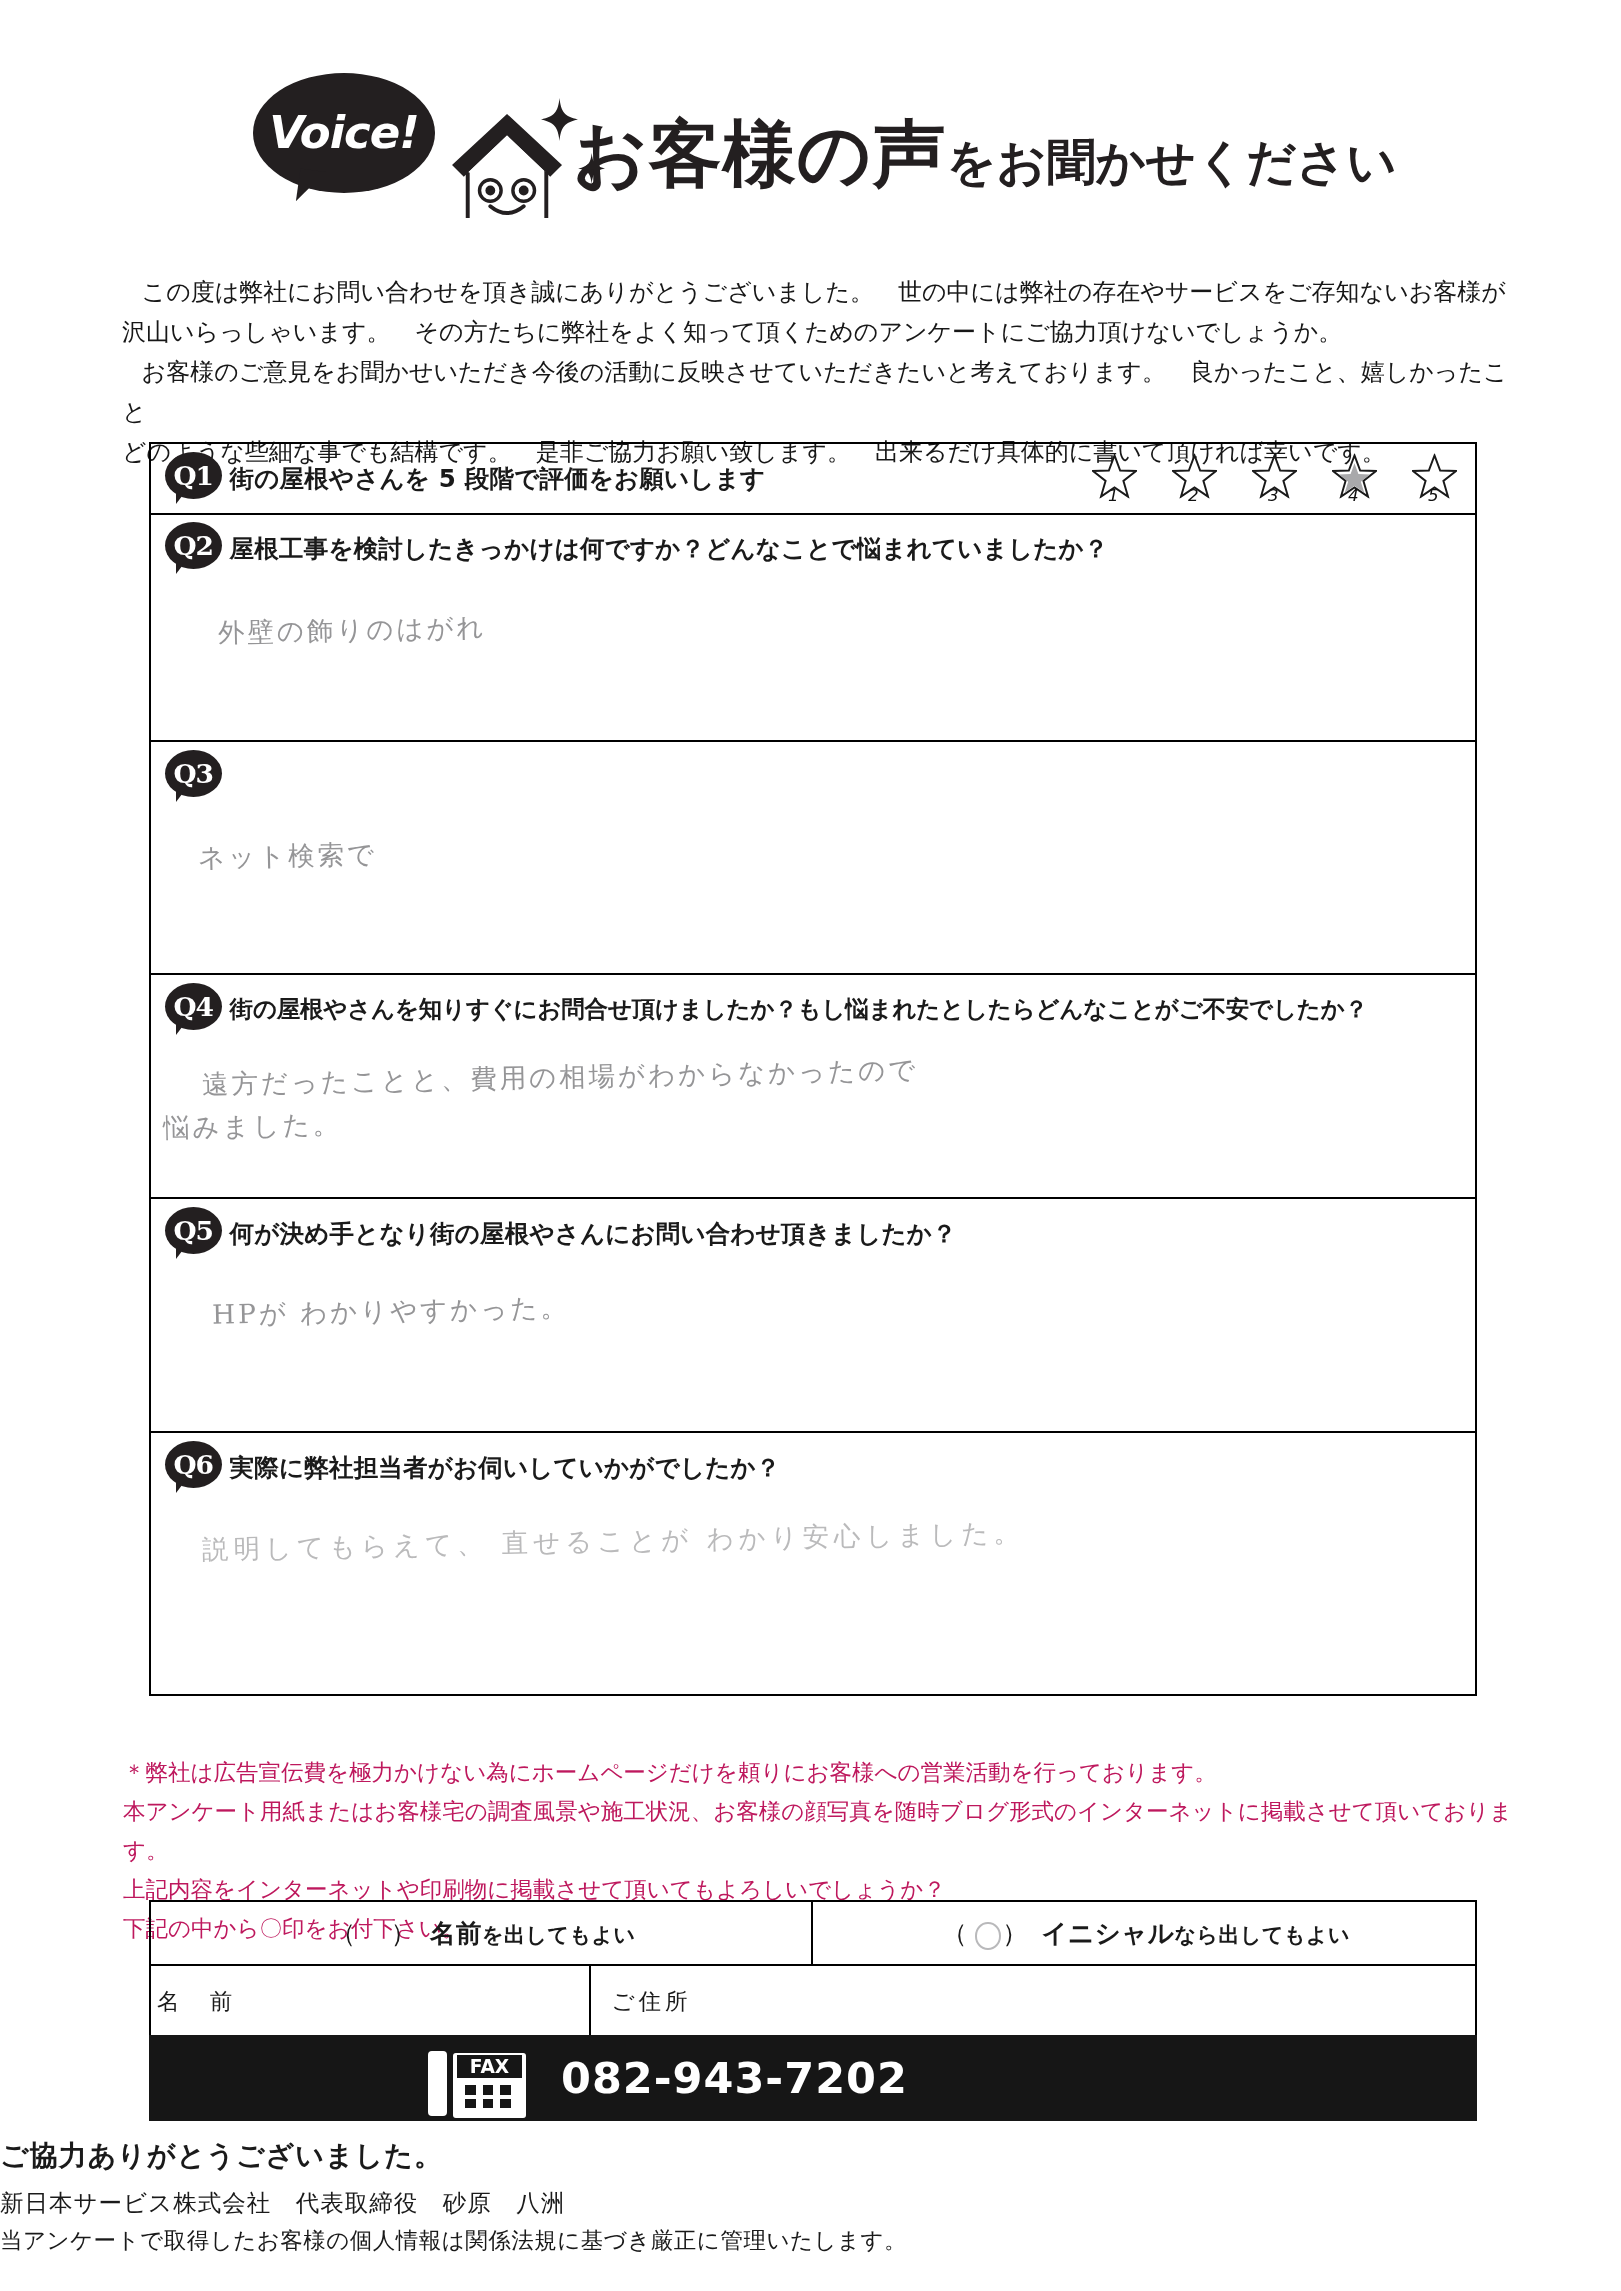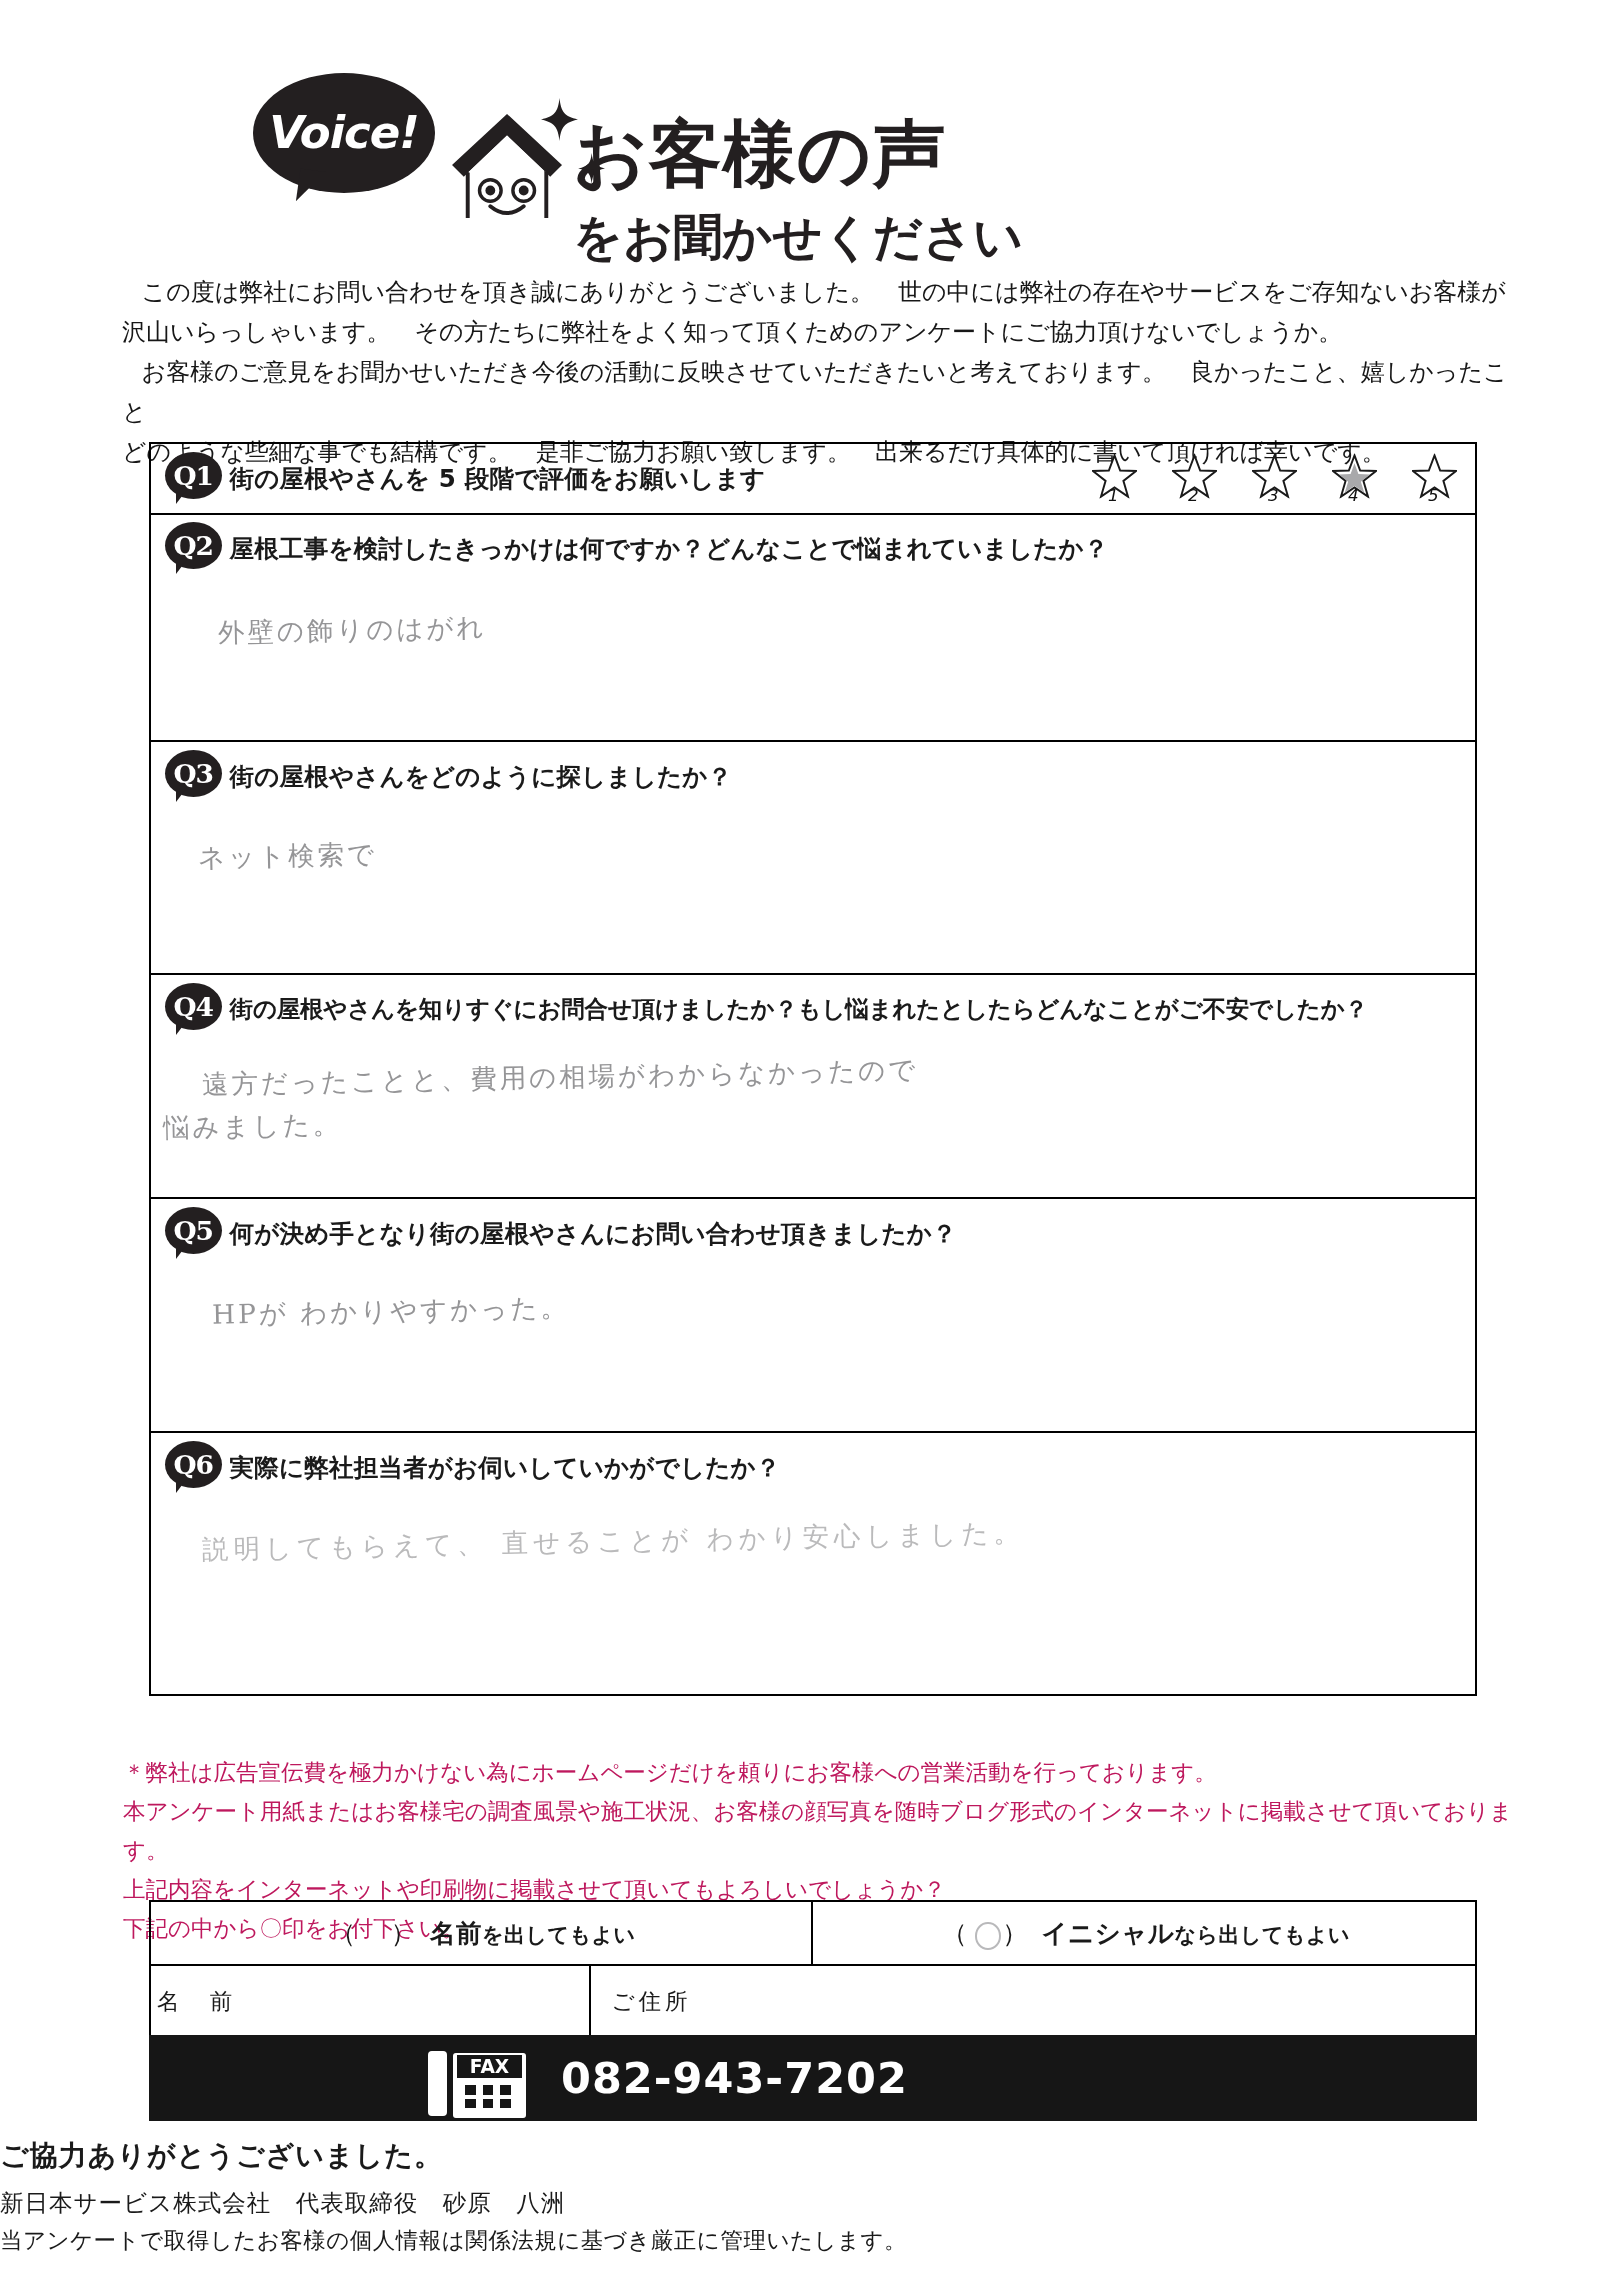--- a/index.html
+++ b/index.html
@@ -88,21 +88,20 @@
   .spark svg { display: block; }
 
   .headline {
     position: absolute;
     left: 573px;
     top: 55px;
     height: 108px;
     display: flex;
     align-items: baseline;
     white-space: nowrap;
-    flex-direction: column;
   }
   .headline .big {
     font-size: 73px;
     font-weight: bold;
     letter-spacing: 1px;
     color: #231f20;
     font-family: "DejaVu Sans", "Liberation Sans", sans-serif;
   }
   .headline .small {
     font-size: 49px;
@@ -541,21 +540,20 @@
       </div>
     </div>
 
     <div class="qblock">
       <div class="qhead">
         <div class="qbadge">
           <div class="blob"></div>
           <div class="blobtail"></div>
           <div class="blabel">Q3</div>
         </div>
-        <div class="qtext">街の屋根やさんをどのように探しましたか？</div>
       </div>
       <div class="qanswer" style="height:162px;">
         <span class="hw" style="left:47px; top:27.4px;">ネット検索で</span>
       </div>
     </div>
 
     <div class="qblock q4">
       <div class="qhead">
         <div class="qbadge">
           <div class="blob"></div>

